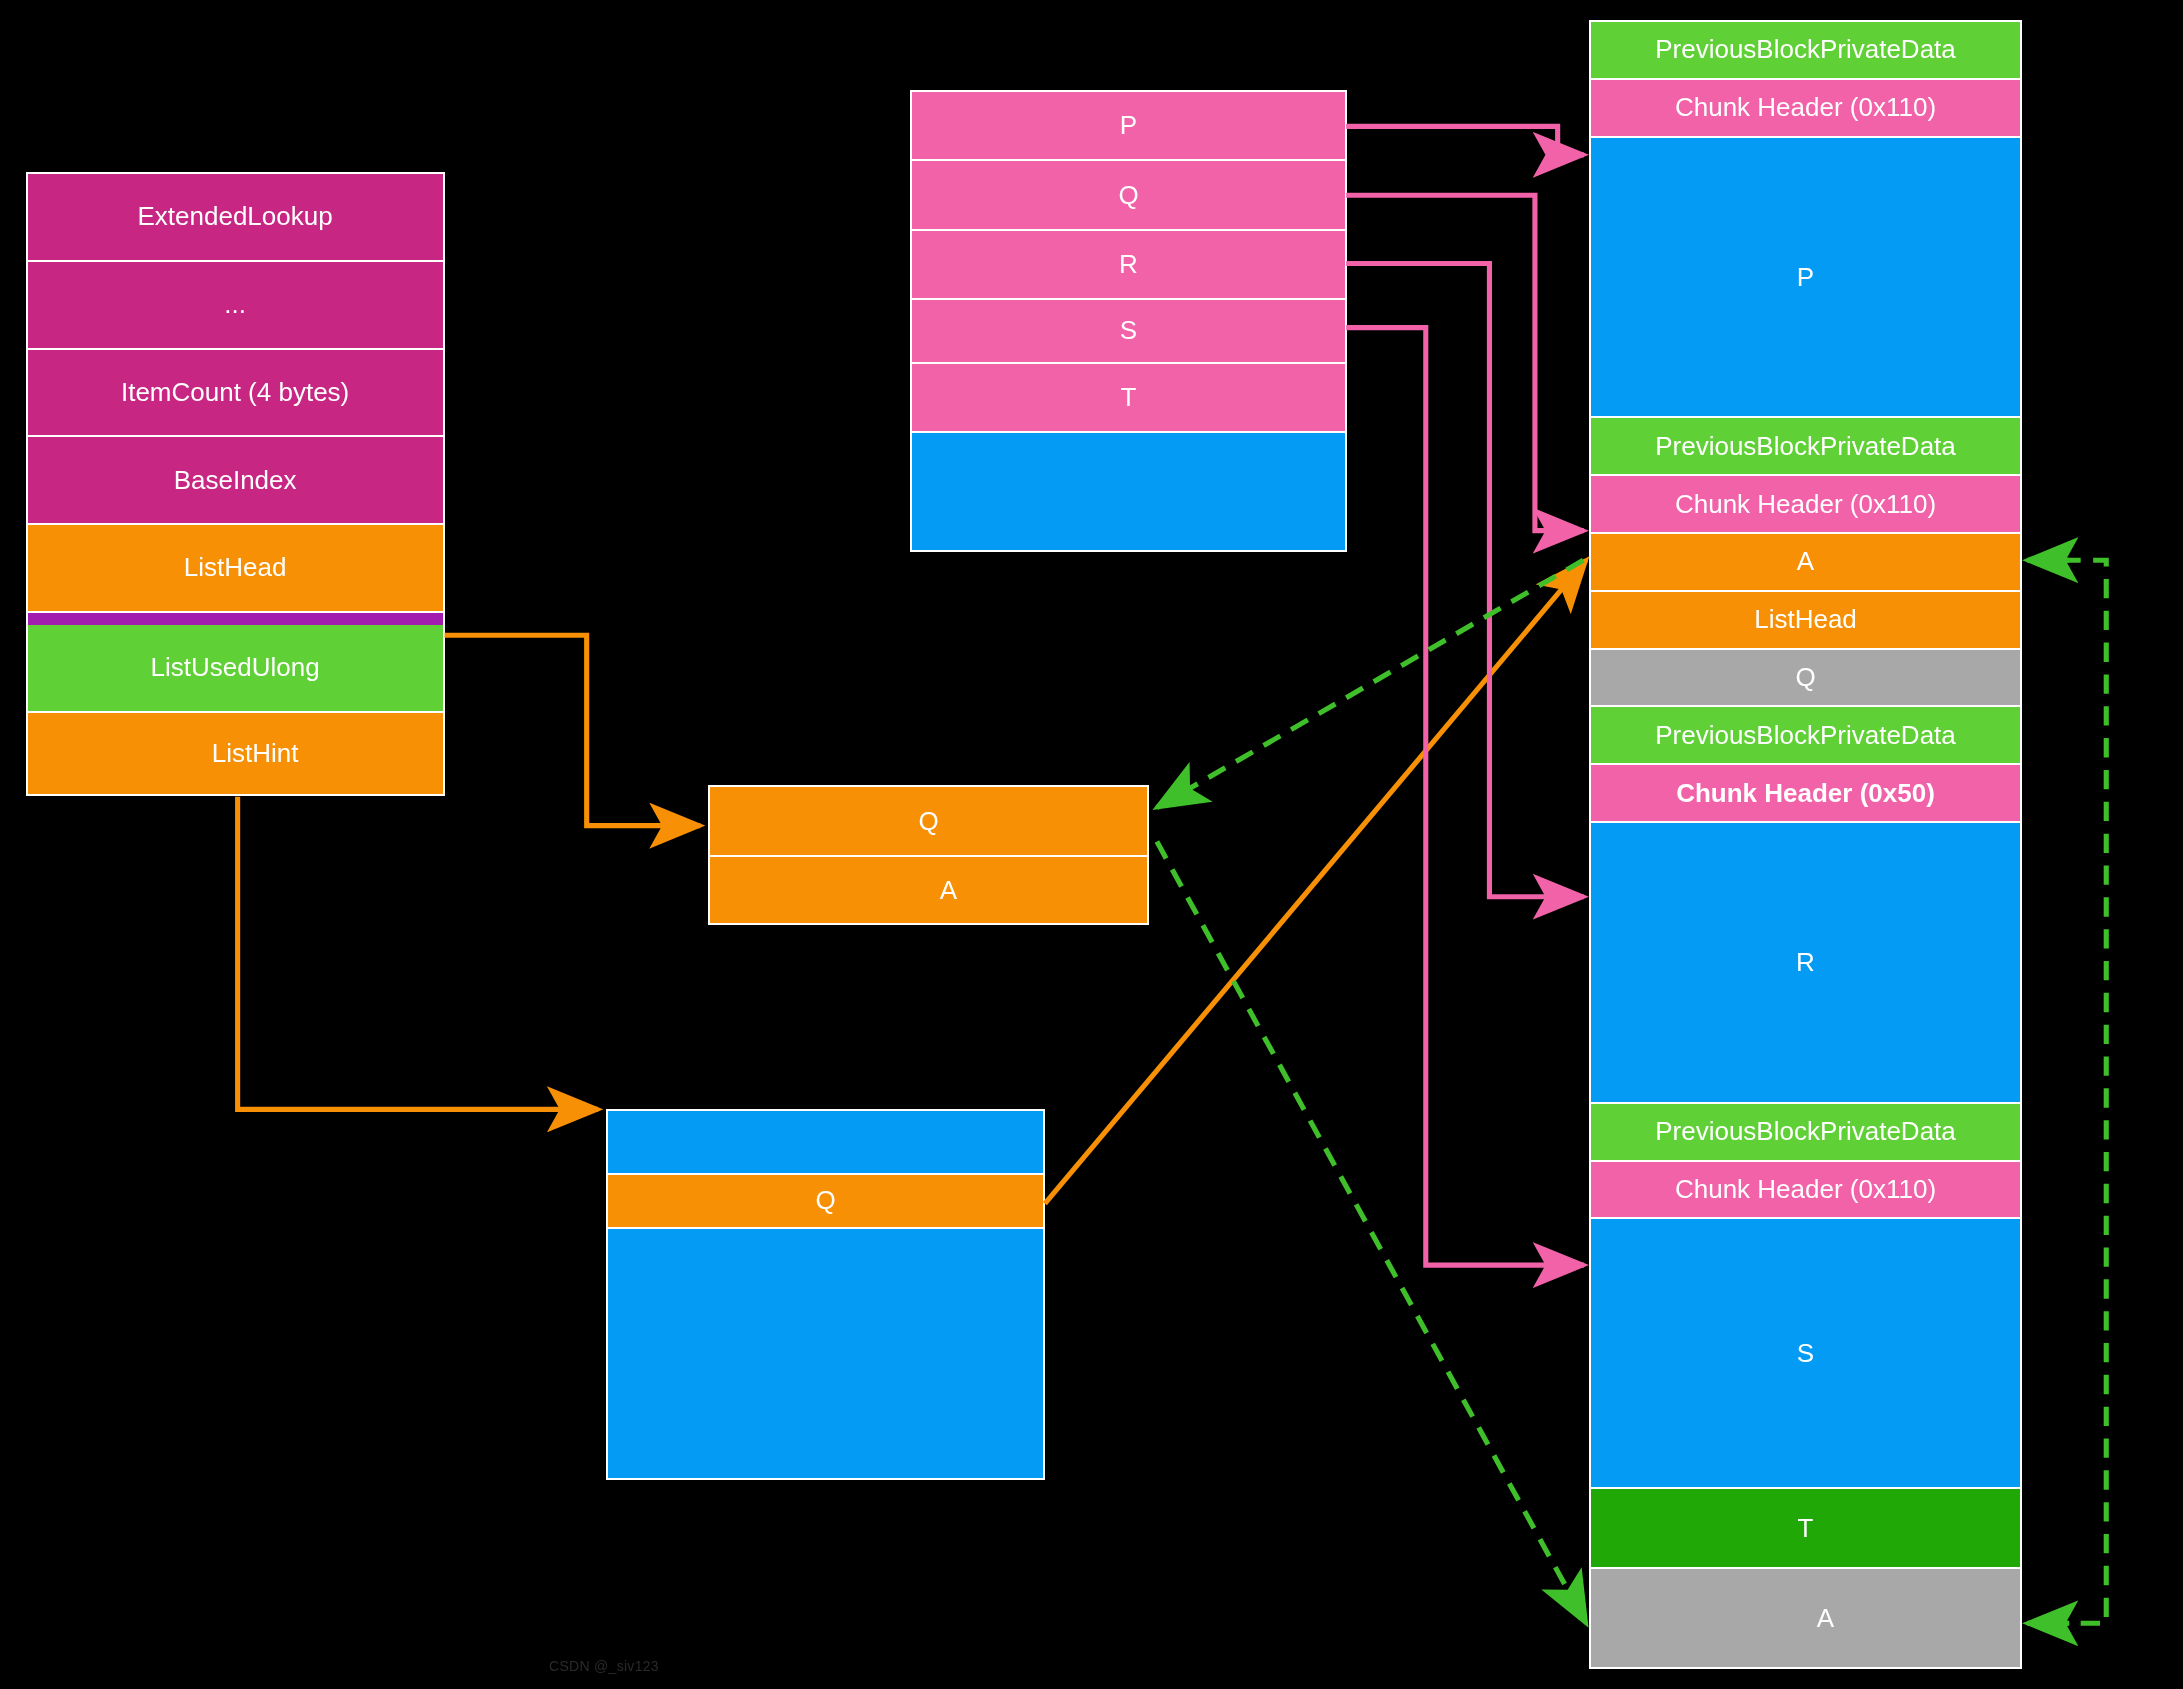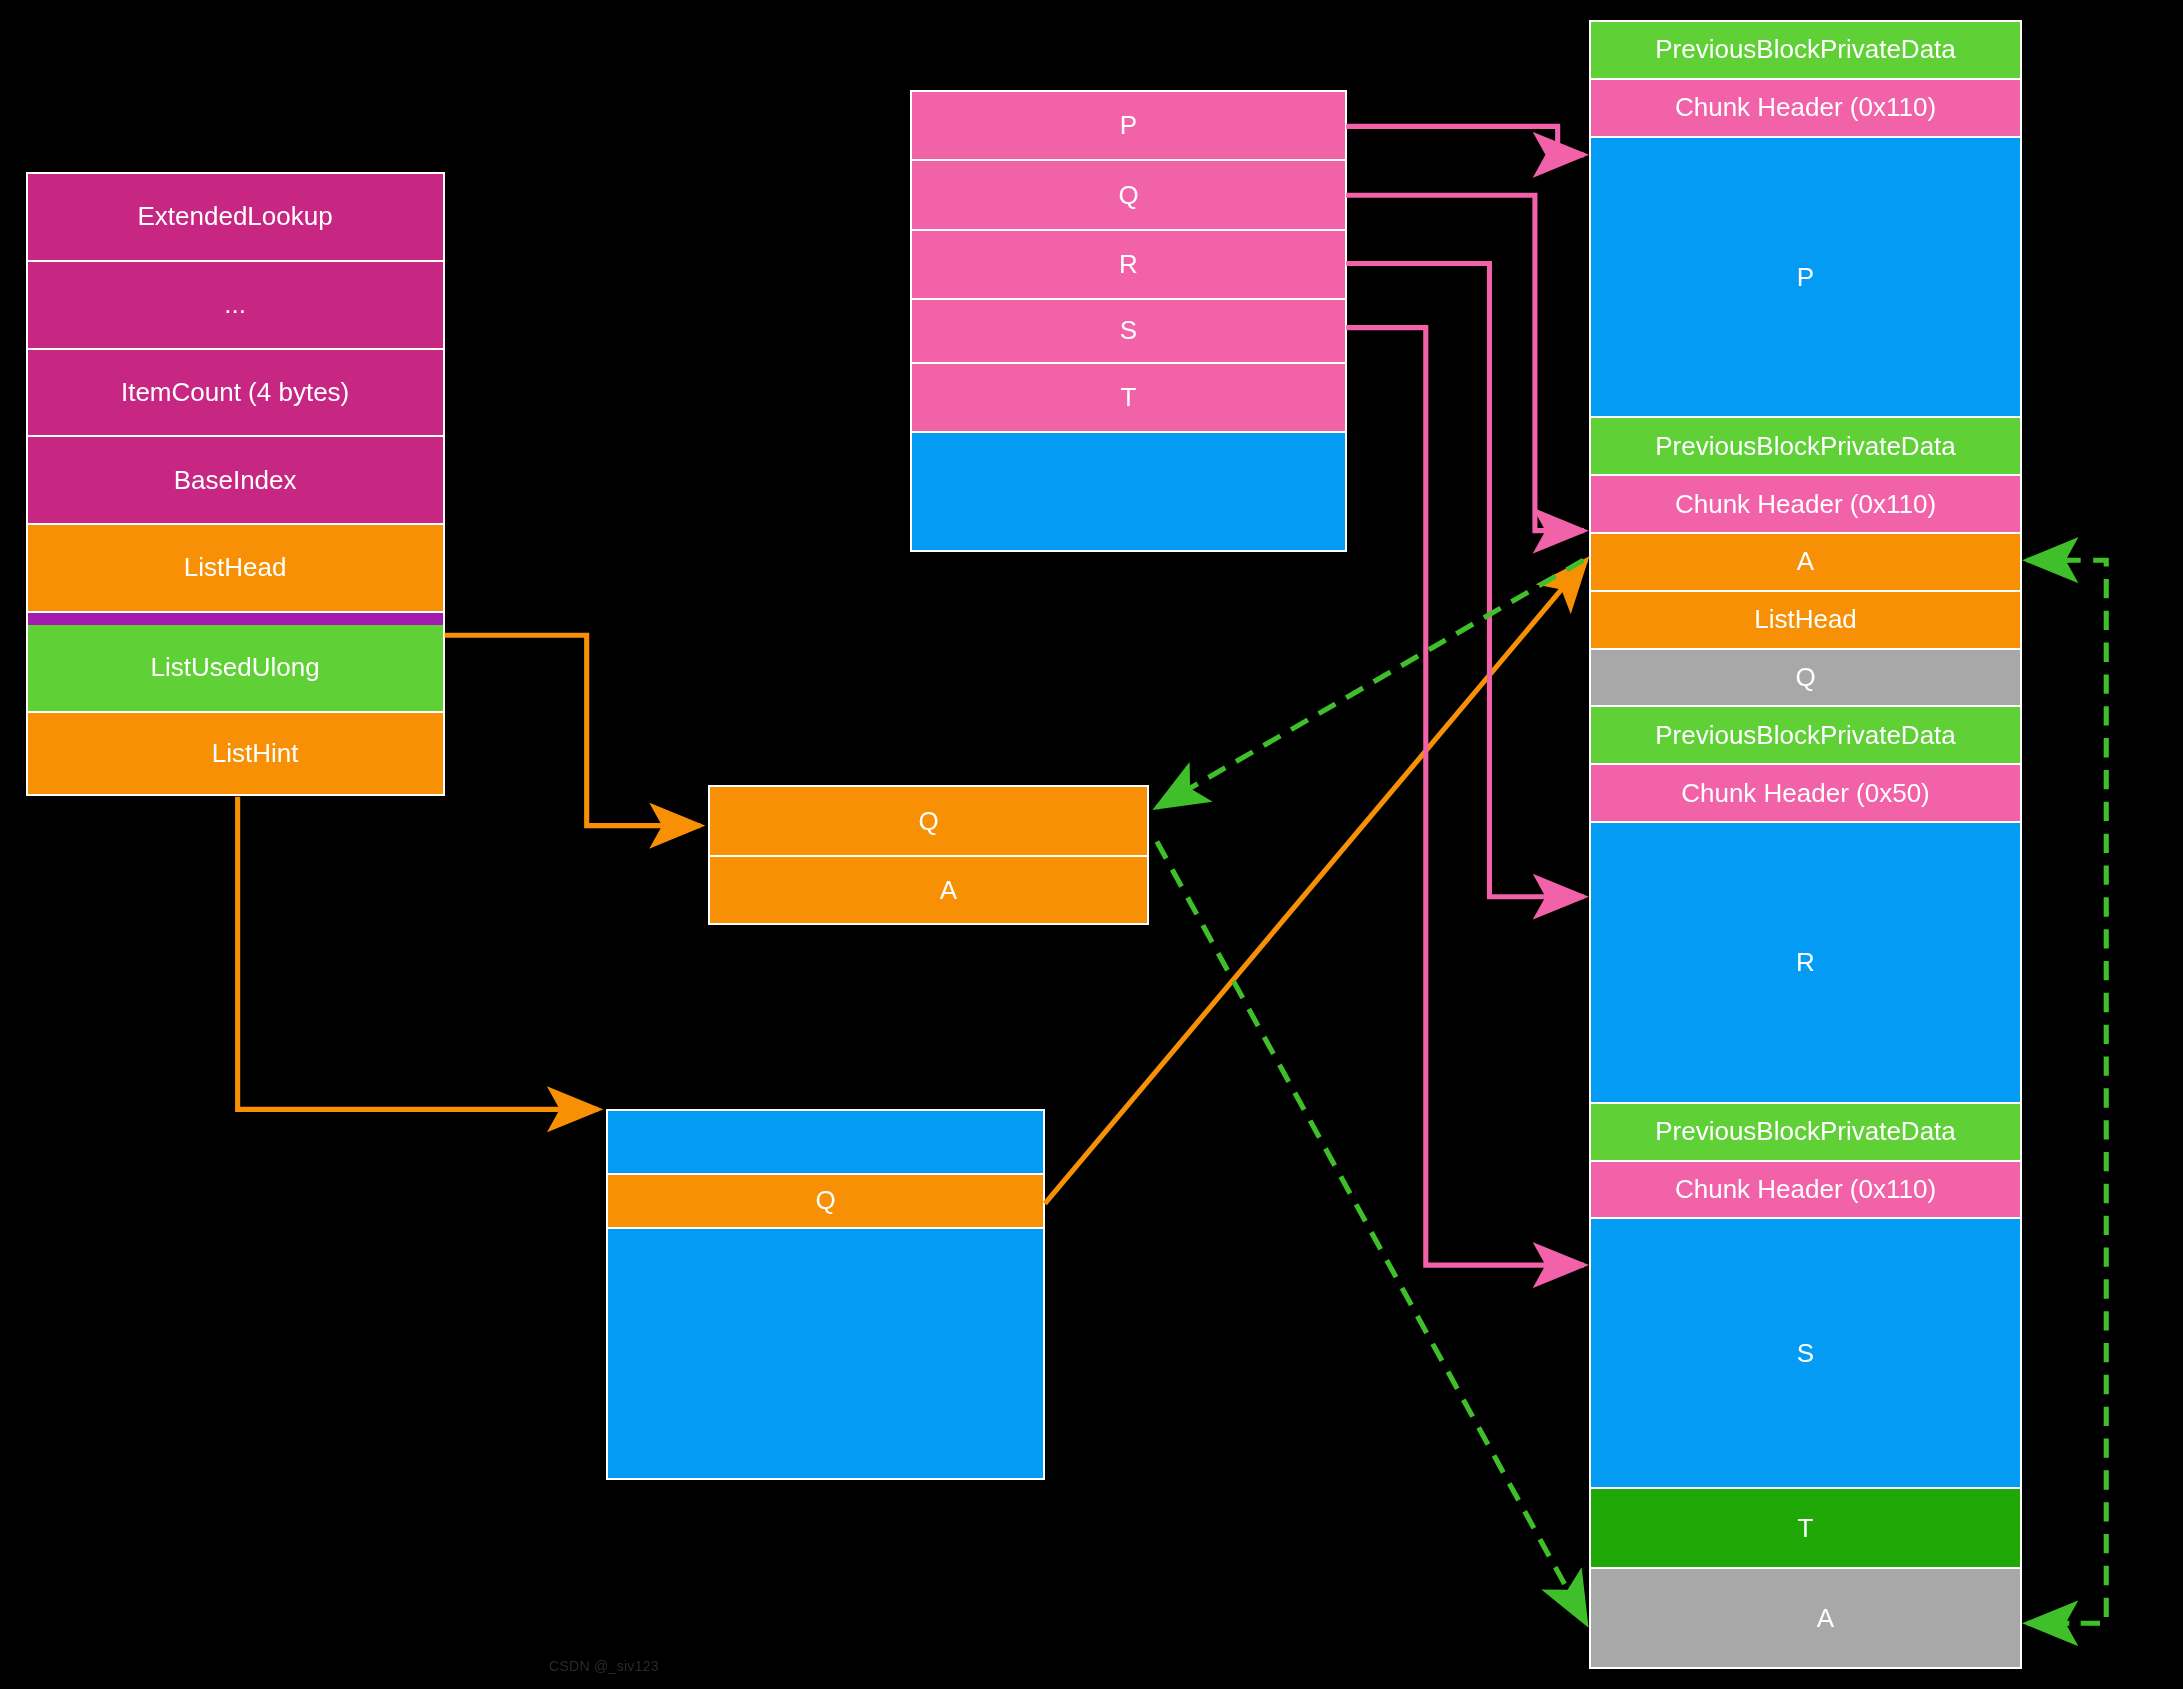--- a/index.html
+++ b/index.html
@@ -57,21 +57,21 @@
   <div class="tbl" id="tbl-memory" style="left:1589px;top:20px;width:433px;height:1649px;">
       <div class="row c-green" style="flex: 100 0 0px; font-size: 26px;">PreviousBlockPrivateData</div>
       <div class="row c-pink" style="flex: 100 0 0px; font-size: 26px;">Chunk Header (0x110)</div>
       <div class="row c-blue" style="flex: 500 0 0px; font-size: 26px;">P</div>
       <div class="row c-green" style="flex: 100 0 0px; font-size: 26px;">PreviousBlockPrivateData</div>
       <div class="row c-pink" style="flex: 100 0 0px; font-size: 26px;">Chunk Header (0x110)</div>
       <div class="row c-orange" style="flex: 100 0 0px; font-size: 26px;">A</div>
       <div class="row c-orange" style="flex: 100 0 0px; font-size: 26px;">ListHead</div>
       <div class="row c-gray" style="flex: 100 0 0px; font-size: 26px;">Q</div>
       <div class="row c-green" style="flex: 100 0 0px; font-size: 26px;">PreviousBlockPrivateData</div>
-      <div class="row c-pink" style="flex: 100 0 0px; font-size: 26px;">Chunk Header (0x50)</div>
+      <div class="row c-pink" style="flex: 100 0 0px; font-size: 26px; font-weight: bold;">Chunk Header (0x50)</div>
       <div class="row c-blue" style="flex: 500 0 0px; font-size: 26px;">R</div>
       <div class="row c-green" style="flex: 100 0 0px; font-size: 26px;">PreviousBlockPrivateData</div>
       <div class="row c-pink" style="flex: 100 0 0px; font-size: 26px;">Chunk Header (0x110)</div>
       <div class="row c-blue" style="flex: 480 0 0px; font-size: 26px;">S</div>
       <div class="row c-dgreen" style="flex: 140 0 0px; font-size: 26px;">T</div>
       <div class="row c-gray" style="flex: 175 0 0px; font-size: 26px;">A</div>
     </div>
 
   <svg class="overlay" viewBox="0 0 3840 2972" xmlns="http://www.w3.org/2000/svg">
     <defs>

